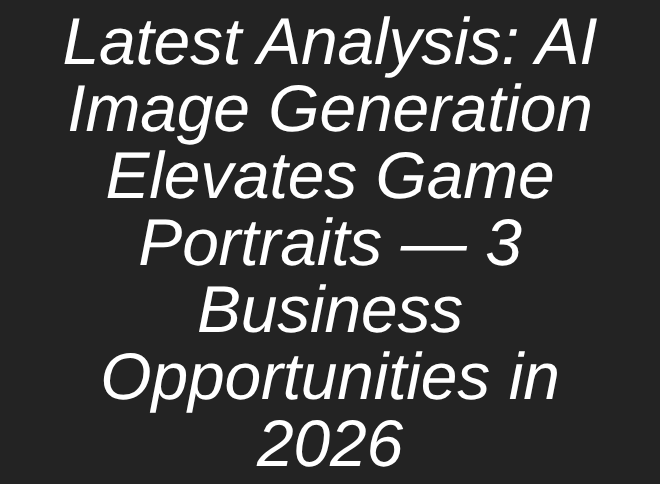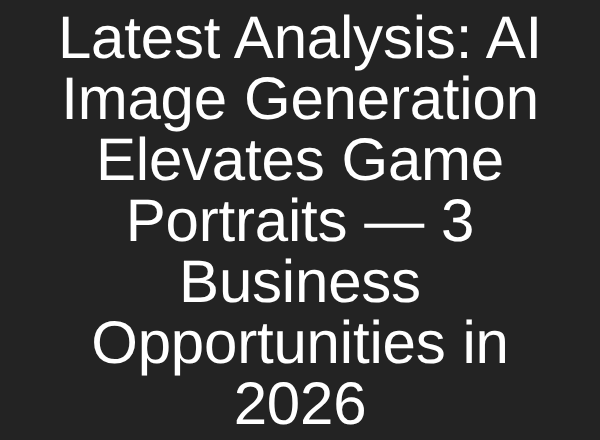--- a/index.html
+++ b/index.html
@@ -39,20 +39,21 @@
     margin: 0;
     color: #ffffff;
     font-family: "Liberation Sans", "DejaVu Sans", sans-serif;
     font-size: 60px;
     line-height: 61px;
     font-weight: 300;
     letter-spacing: -0.2px;
     word-spacing: 0.5px;
     text-align: center;
     text-rendering: geometricPrecision;
+    font-style: italic;
   }
 </style>
 </head>
 <body>
 
 <div class="headline-card">
 
   <div class="headline-block">
 
     <h1 class="headline-text">Latest Analysis: AI Image Generation Elevates Game Portraits — 3 Business Opportunities in 2026</h1>

